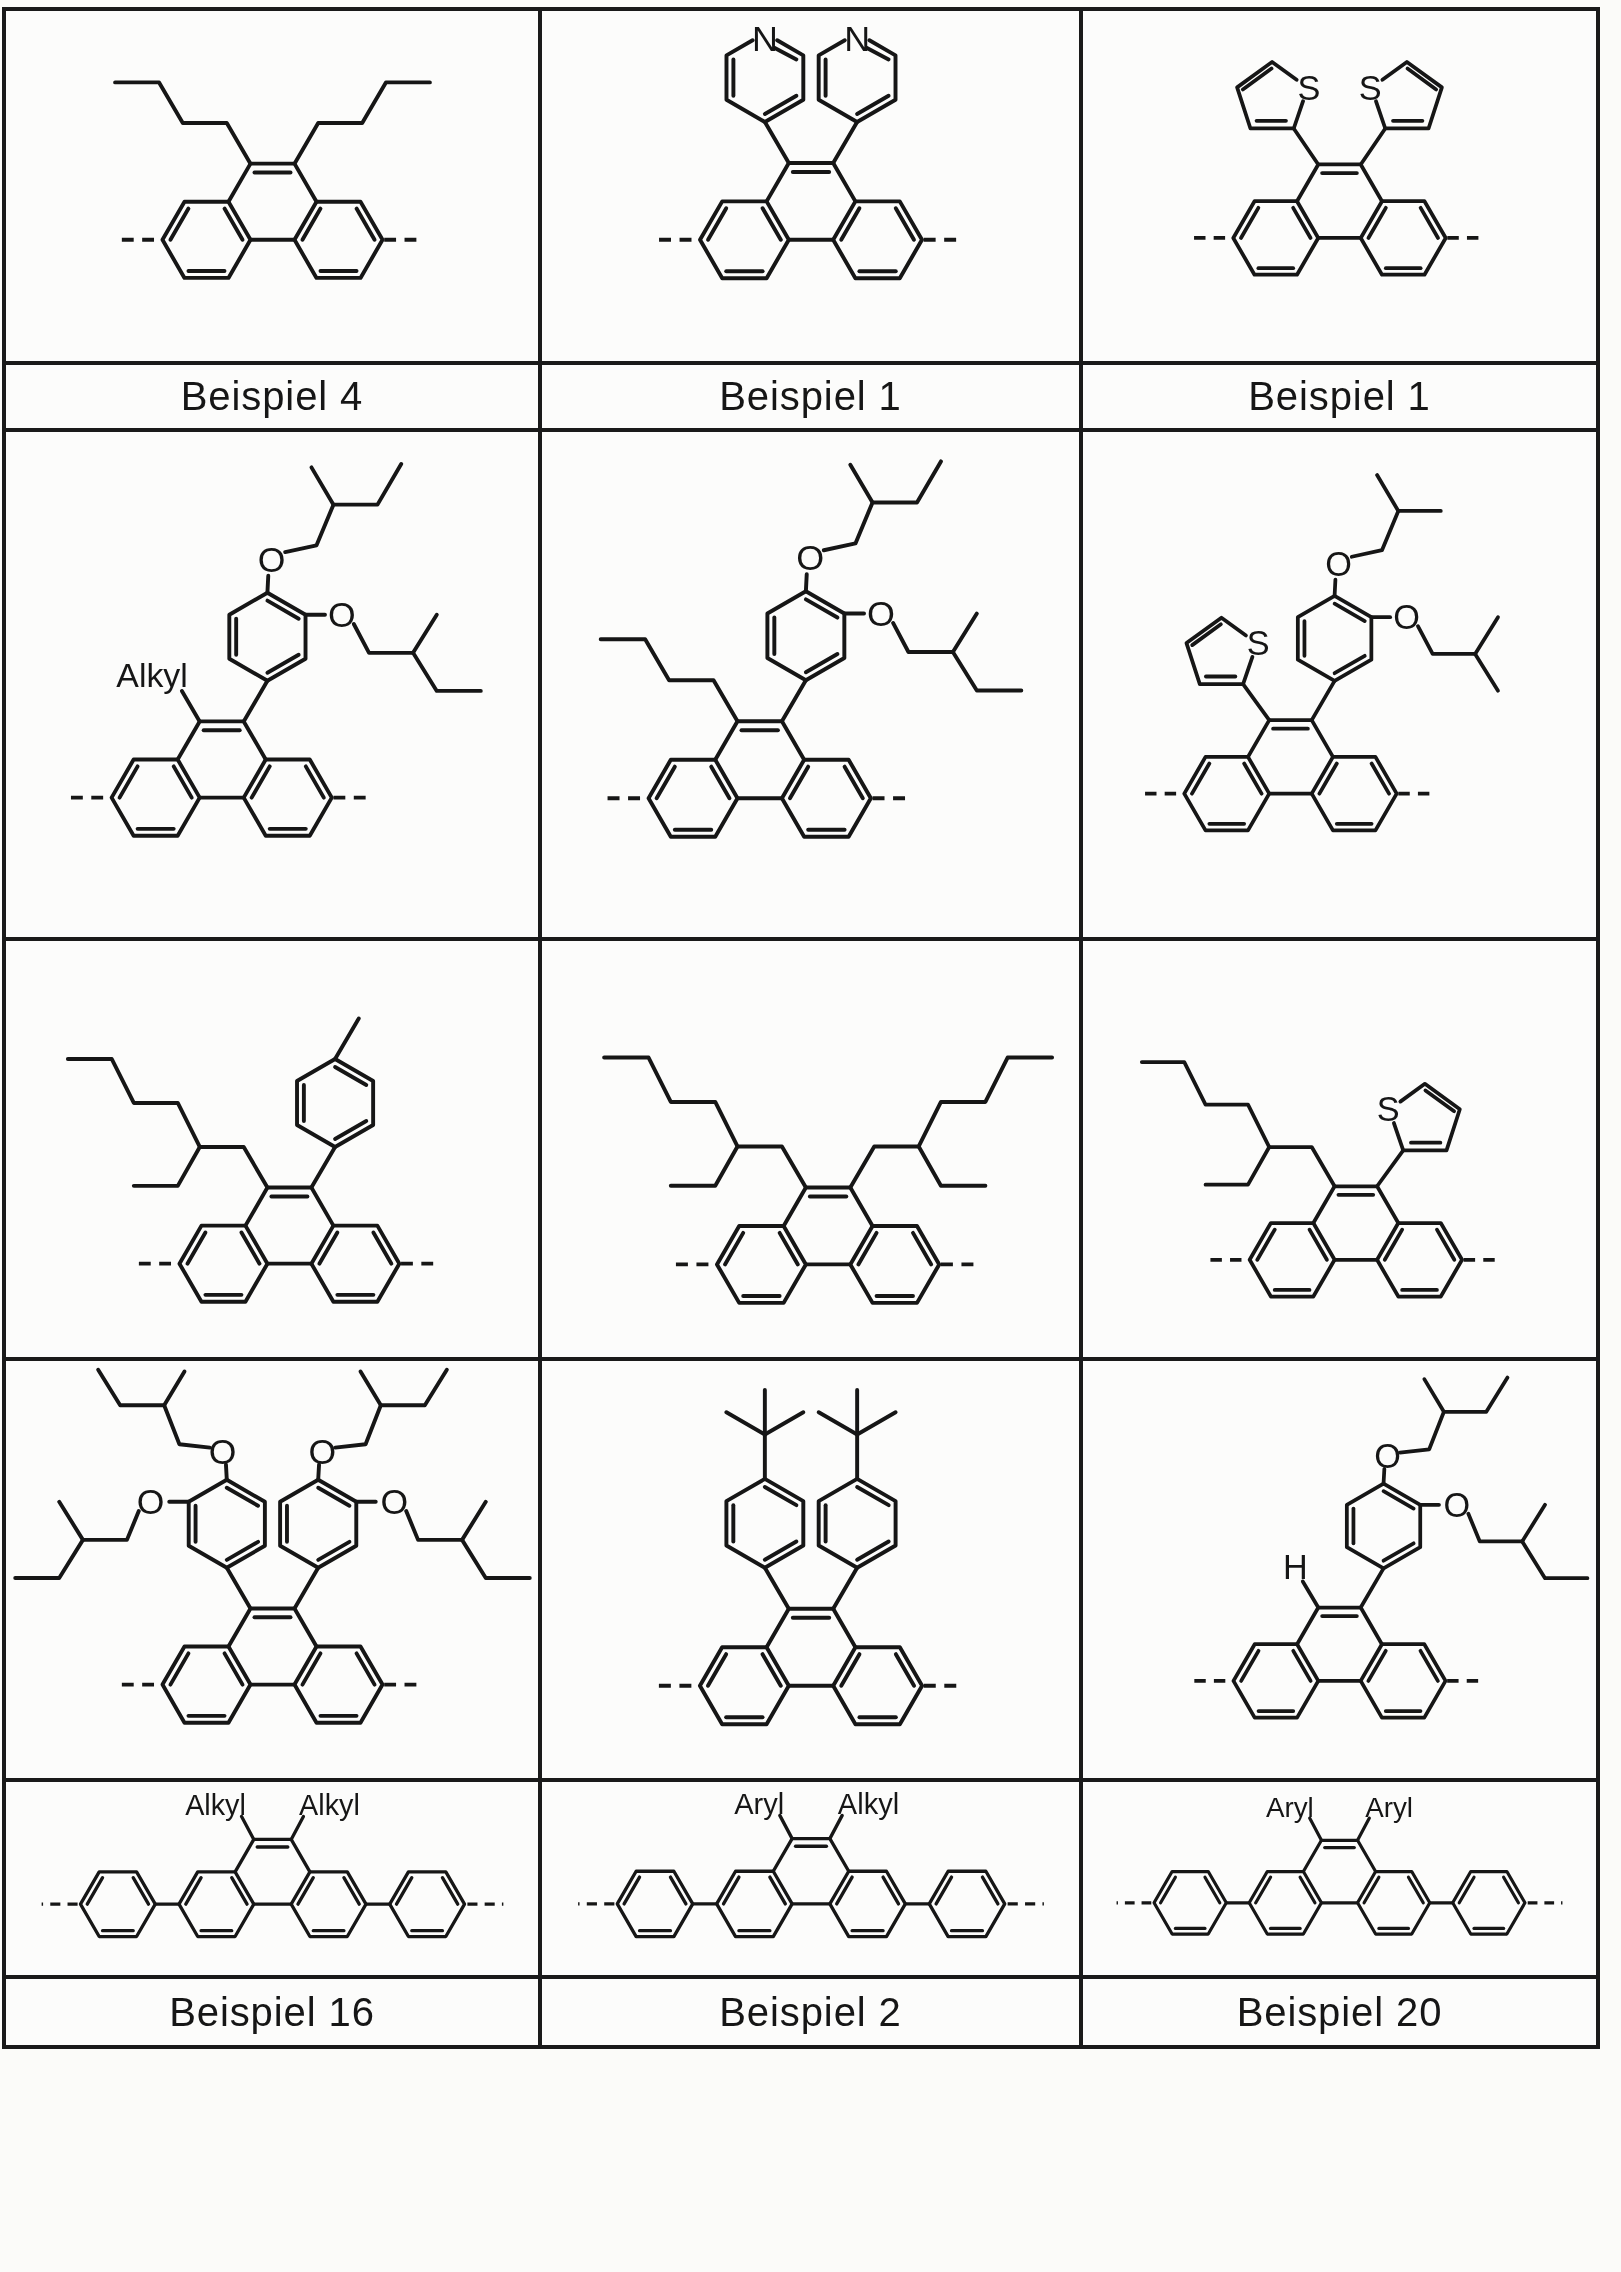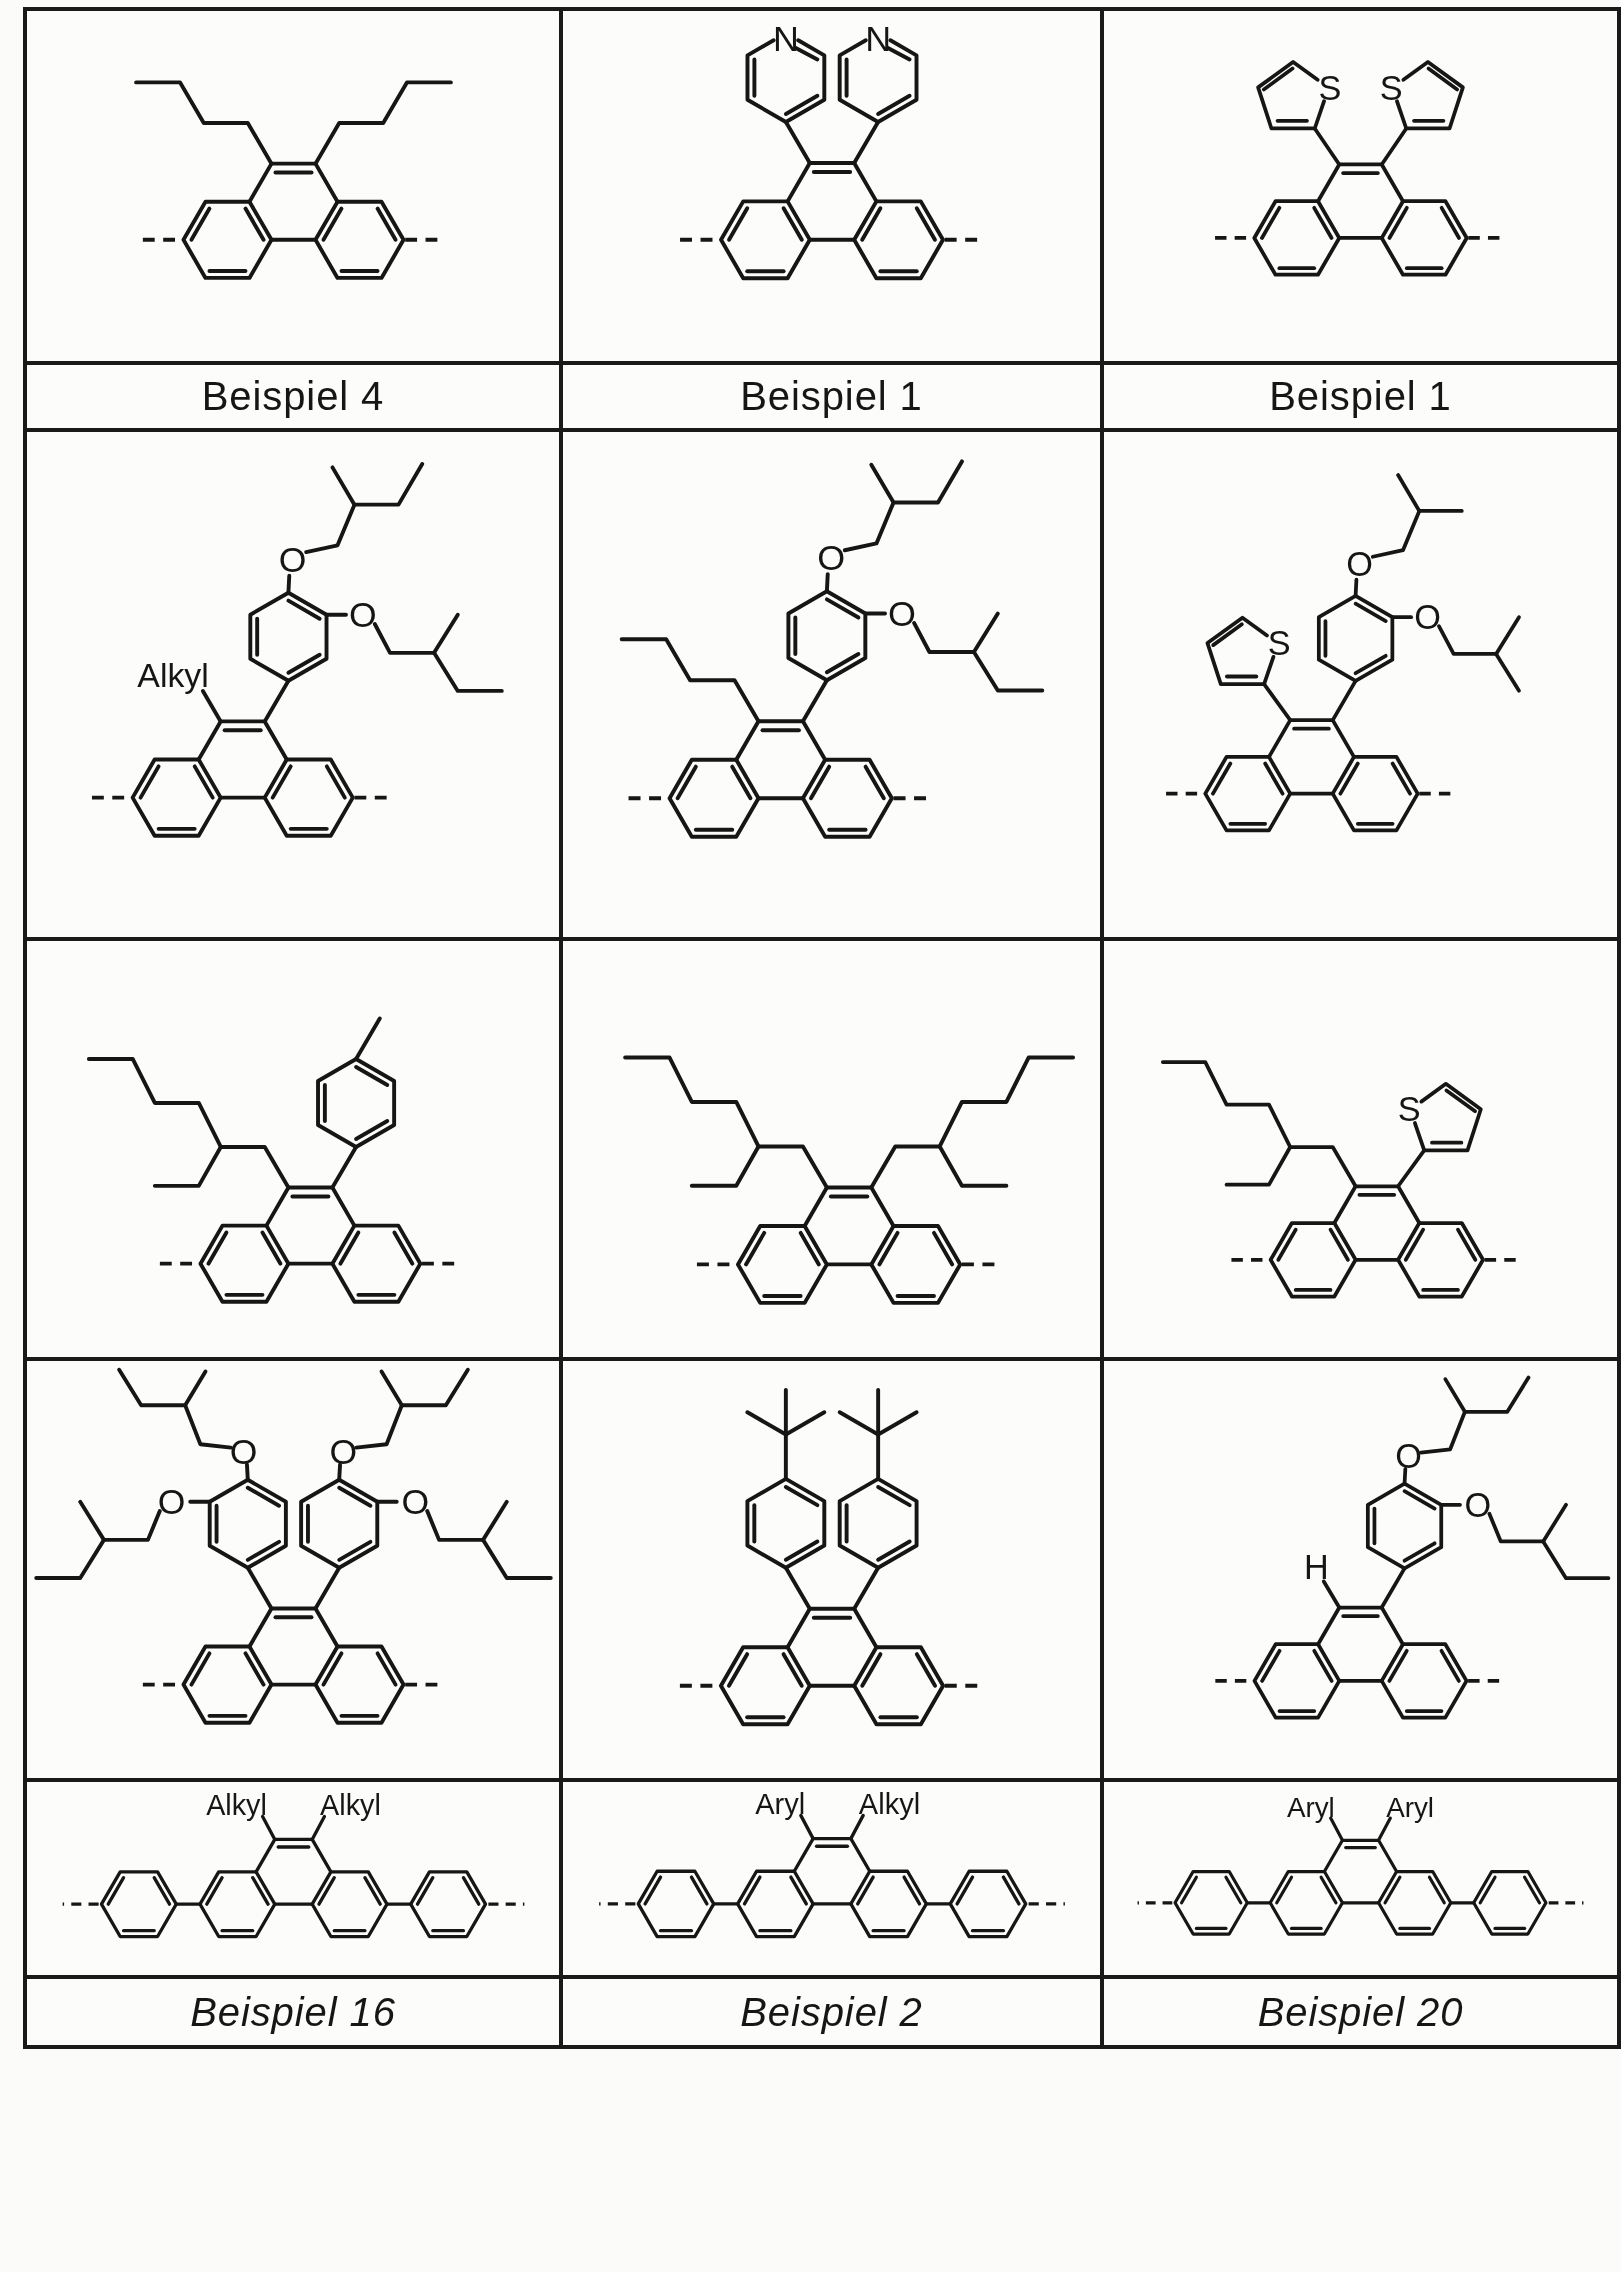--- a/index.html
+++ b/index.html
@@ -1,18 +1,18 @@
 <!DOCTYPE html>
 <html style="font-size:14px"><head>
 <meta charset="utf-8">
 <style>
   html,body{margin:0;padding:0;background:#efefec;}
   body{width:1622px;height:2273px;position:relative;font-family:"Liberation Sans",sans-serif;}
   .sheet{position:absolute;inset:0;background:#fbfbf9;}
-  table.grid{position:absolute;left:23px;top:7px;border-collapse:collapse;table-layout:fixed;}
+  table.grid{position:absolute;left:2px;top:7px;border-collapse:collapse;table-layout:fixed;}
   table.grid td{border:4.4px solid #1a1a1a;padding:0;vertical-align:middle;background:#fcfcfb;}
   td.struct{overflow:hidden;}
   td.struct svg{display:block;margin:0 auto;}
   td.cap{text-align:center;font-size:40px;color:#161616;letter-spacing:0.9px;}
   .c1{width:536px;} .c2{width:541px;} .c3{width:517px;}
   .b{stroke:#161616;stroke-width:4.6;fill:none;stroke-linecap:round;stroke-linejoin:round;}
   .d{stroke-dasharray:14 10;stroke-linecap:butt;}
   .at{font-family:"Liberation Sans",sans-serif;font-size:42px;fill:#161616;text-anchor:middle;}
   .al{font-family:"Liberation Sans",sans-serif;font-size:40px;fill:#161616;}
   .ae{text-anchor:end;} .as{text-anchor:start;}
@@ -335,21 +335,21 @@
         <text class="al as" x="402" y="44">Aryl</text>
         <line class="b" x1="235" y1="168" x2="202" y2="168"></line>
         <use href="#g-benzh" x="96" y="123"></use>
         <line class="b d" x1="94" y1="168" x2="44" y2="168"></line>
         <line class="b" x1="495" y1="168" x2="528" y2="168"></line>
         <use href="#g-benzh" x="526" y="123"></use>
         <line class="b d" x1="636" y1="168" x2="686" y2="168"></line>
       </svg>
     </td>
   </tr>
-  <tr style="height:70px;font-style:italic;">
+  <tr style="height:70px;">
     <td class="cap">Beispiel 16</td>
     <td class="cap">Beispiel 2</td>
     <td class="cap">Beispiel 20</td>
   </tr>
 </tbody>
     </table>
 </div>
 
 
 </body></html>

